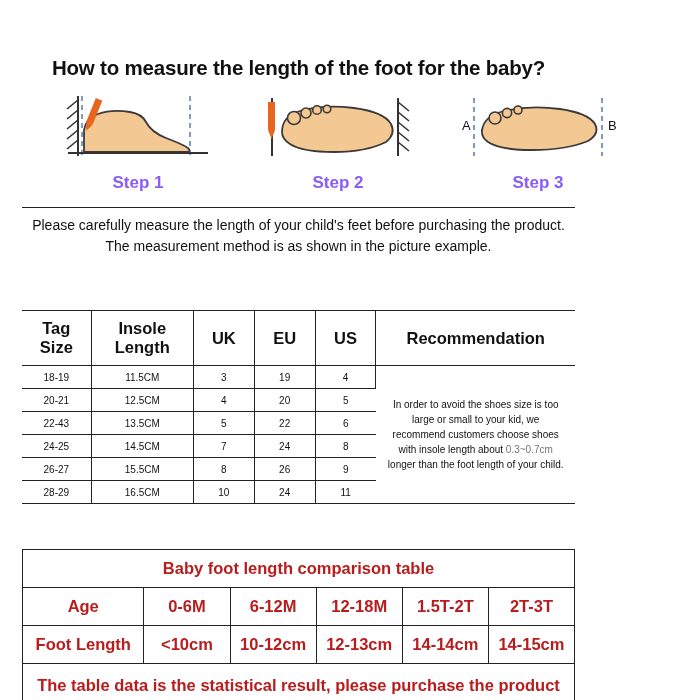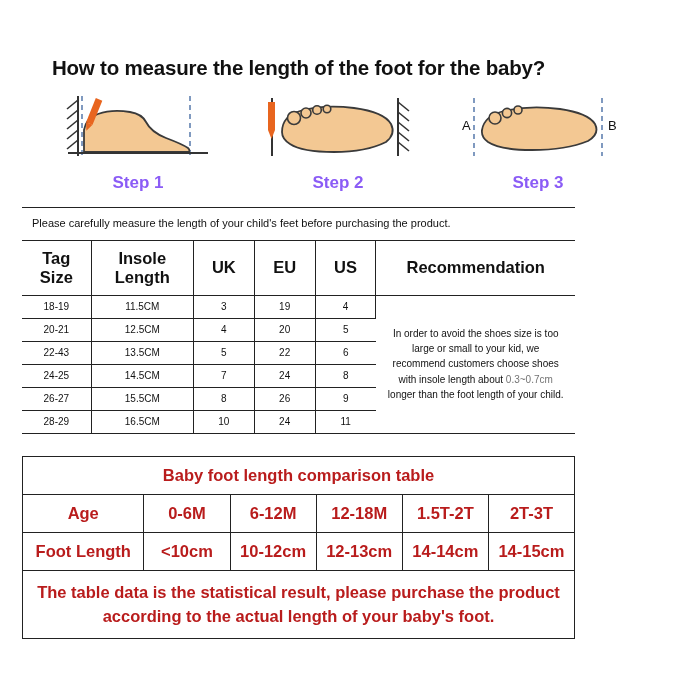--- a/index.html
+++ b/index.html
@@ -56,32 +56,33 @@
 
   
   .rule {
     border: 0;
     border-top: 1.6px solid #222;
     margin: 0;
   }
   .rule-top { margin-top: 14px; }
 
   .note {
-    text-align: left;
-    font-size: 11px;
+    text-align: center;
+    font-size: 14px;
     line-height: 1.5;
     padding: 7px 10px 8px 10px;
     color: #111;
   }
 
   
   table {
     border-collapse: collapse;
     width: 100%;
     table-layout: fixed;
+    margin-top: 45px;
   }
   .size-table {
     border-top: 1.6px solid #222;
     border-bottom: 1.6px solid #222;
   }
   .size-table th, .size-table td {
     border-right: 1.4px solid #222;
     border-bottom: 1.2px solid #222;
     text-align: center;
     font-size: 10px;
@@ -219,20 +220,21 @@
         </svg>
       </div>
       <div class="step-label">Step 3</div>
     </div>
   </div>
 
   <hr class="rule rule-top">
 
   <div class="note">
     <div>Please carefully measure the length of your child's feet before purchasing the product.</div>
+    <div>The measurement method is as shown in the picture example.</div>
   </div>
 
   <table class="size-table">
     <colgroup>
       <col class="col-tag">
         <col class="col-insole">
         <col class="col-uk">
       <col class="col-eu">
         <col class="col-us">
         <col class="col-rec">

